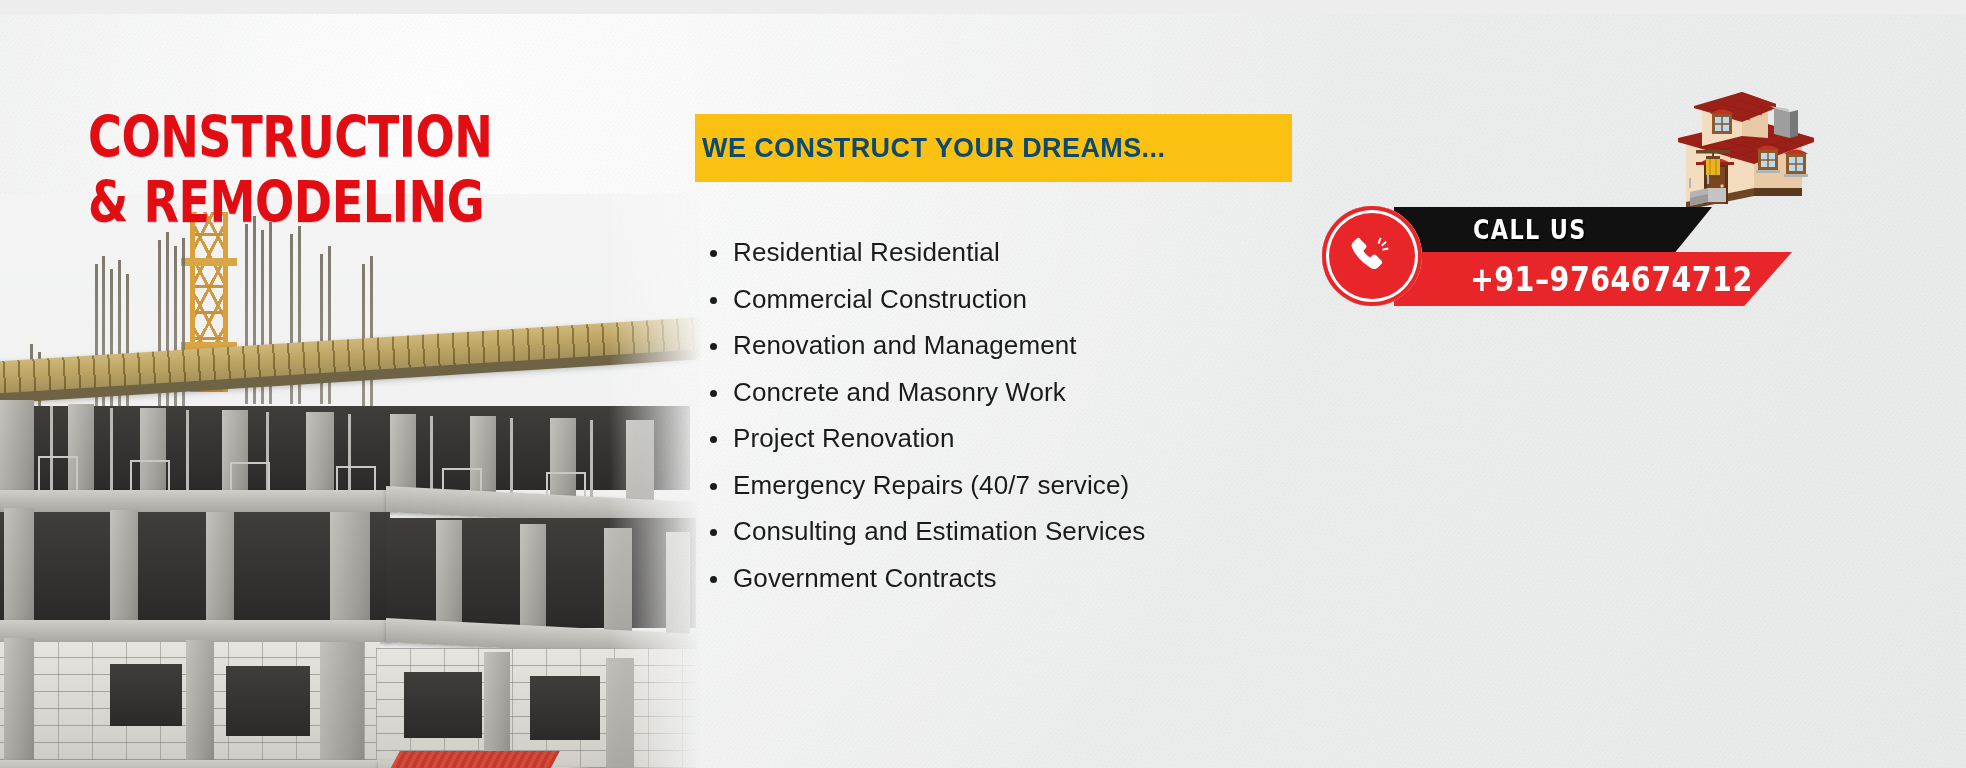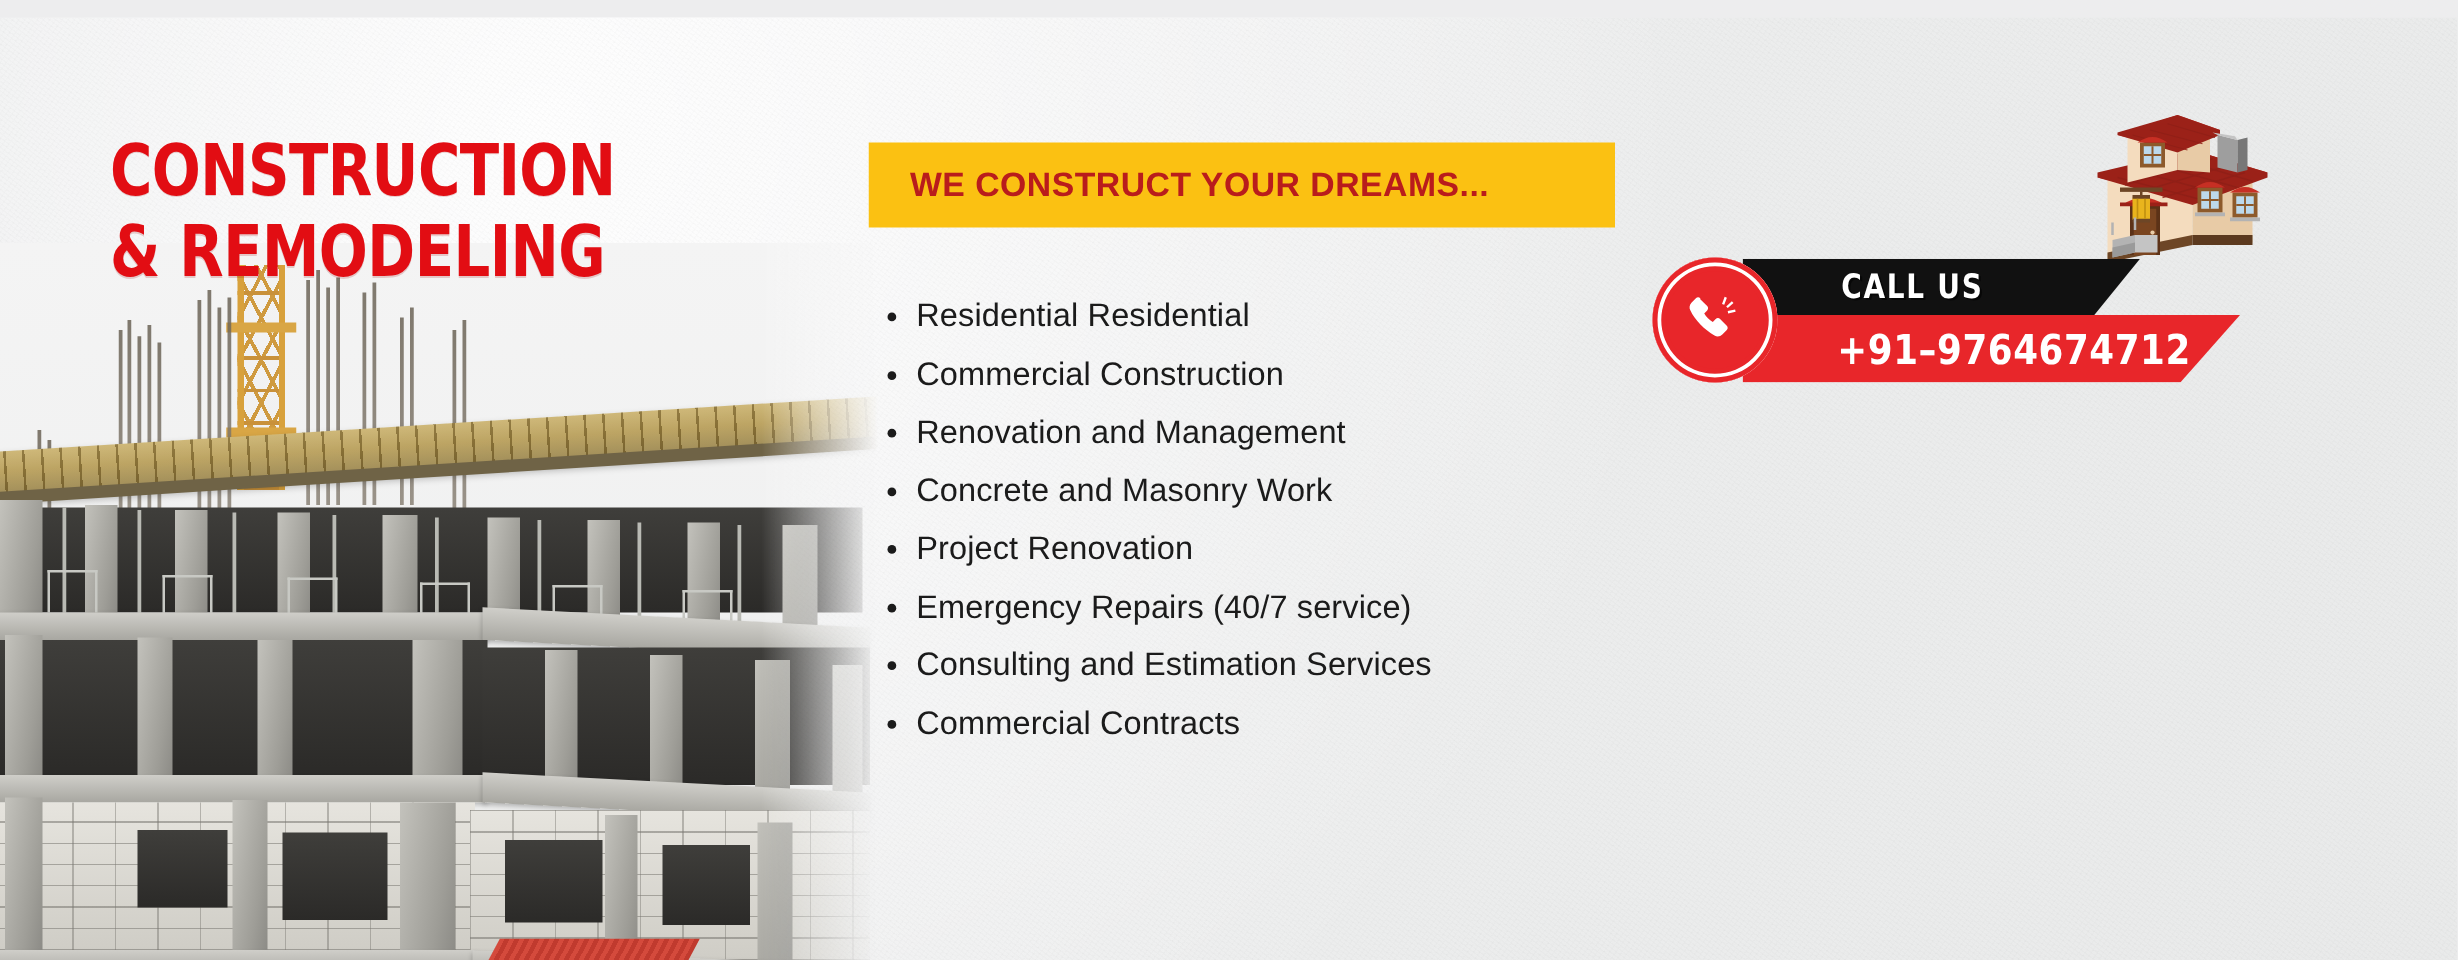--- a/index.html
+++ b/index.html
@@ -112,22 +112,22 @@
   }
   .scaffold{ position:absolute; border:2px solid #c8c9c4; border-bottom:none; }
 
   
   .tagbox{
     position:absolute; left:695px; top:100px; width:597px; height:68px;
     background:#fbc112; z-index:14;
     display:flex; align-items:center;
   }
   .tagbox span{
-    padding-left:33px;
-    font-size:27px; font-weight:700; color:#b91c1c;
+    padding-left:7px;
+    font-size:27px; font-weight:700; color:#0c4a6e;
     letter-spacing:.4px;
     font-family:"Liberation Sans",sans-serif;
   }
 
   
   .bullets{
     position:absolute; left:700px; top:215px; z-index:14;
     list-style:none;
   }
   .bullets li{
@@ -299,21 +299,21 @@
   </div>
 
   <ul class="bullets">
     <li>Residential Residential</li>
     <li>Commercial Construction</li>
     <li>Renovation and Management</li>
     <li>Concrete and Masonry Work</li>
     <li>Project Renovation</li>
     <li>Emergency Repairs (40/7 service)</li>
     <li>Consulting and Estimation Services</li>
-    <li>Commercial Contracts</li>
+    <li>Government Contracts</li>
   </ul>
 
   <div class="callbadge">
 
     <div class="ribbon-black">
       <span>CALL US</span>
     </div>
 
     <div class="ribbon-red">
       <span>+91–9764674712</span>

